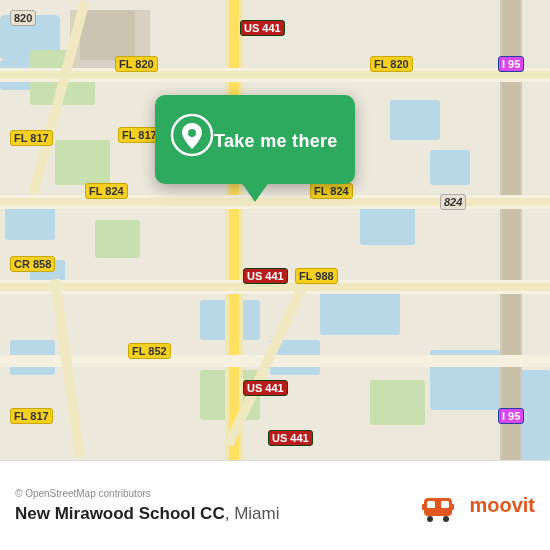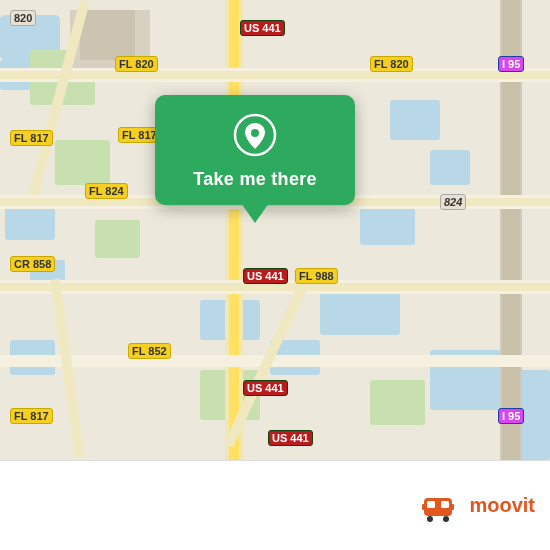--- a/index.html
+++ b/index.html
@@ -48,21 +48,21 @@
     
     #popup-card {
       position: absolute;
       top: 95px;
       left: 155px;
       width: 200px;
       background: #2eaa5e;
       border-radius: 10px;
       padding: 18px 15px 15px;
       display: flex;
-      flex-direction: column;
+      flex-direction: row;
       align-items: center;
       box-shadow: 0 4px 15px rgba(0,0,0,0.3);
       z-index: 10;
     }
 
     #popup-card::after {
       content: '';
       position: absolute;
       bottom: -18px;
       left: 50%;
@@ -272,20 +272,26 @@
       <circle cx="22" cy="22" r="20" stroke="white" stroke-width="2.5" fill="none"></circle>
       <path d="M22 10 C16 10 12 14.5 12 19.5 C12 26 22 36 22 36 C22 36 32 26 32 19.5 C32 14.5 28 10 22 10 Z" fill="white"></path>
       <circle cx="22" cy="20" r="4" fill="#2eaa5e"></circle>
     </svg>
     <button class="take-me-there-btn">Take me there</button>
   </div>
 
 </div>
 
 <div id="bottom-bar">
+  <div id="bottom-info">
+    <div id="attribution">© OpenStreetMap contributors</div>
+    <div id="place-name-row">
+      <span id="place-name">New Mirawood School CC</span><span id="place-city">,&nbsp;<span>Miami</span></span>
+    </div>
+  </div>
   <div id="moovit-logo">
 
     <svg class="moovit-icon" viewBox="0 0 32 32" xmlns="http://www.w3.org/2000/svg">
       <rect x="2" y="8" width="28" height="18" rx="4" fill="#e05820"></rect>
       <rect x="5" y="11" width="8" height="7" rx="1.5" fill="white"></rect>
       <rect x="19" y="11" width="8" height="7" rx="1.5" fill="white"></rect>
       <circle cx="8" cy="29" r="3" fill="#333"></circle>
       <circle cx="24" cy="29" r="3" fill="#333"></circle>
       <rect x="0" y="14" width="3" height="6" rx="1" fill="#e05820"></rect>
       <rect x="29" y="14" width="3" height="6" rx="1" fill="#e05820"></rect>

